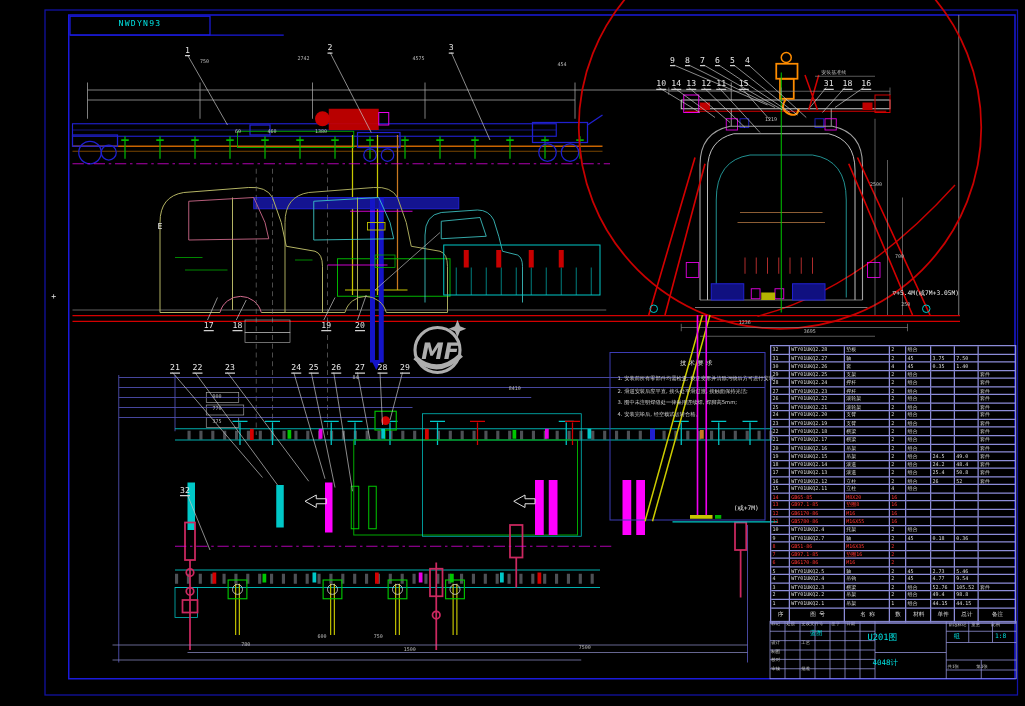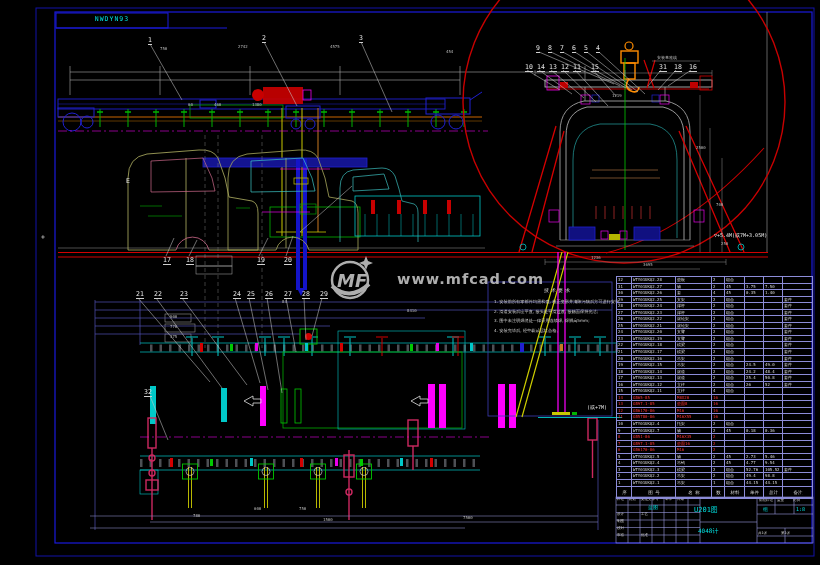--- a/index.html
+++ b/index.html
@@ -781,17 +781,16 @@
 <span class="ann tbc" style="left:796px;top:507px;">1:8</span>
 
 <div id="watermark">
   <svg width="52" height="56" viewBox="0 0 52 56">
     <circle cx="26" cy="30" r="18" fill="none" stroke="#c6c6c6" stroke-width="2.5"></circle>
     <path d="M8 36 Q26 52 45 34" fill="none" stroke="#c6c6c6" stroke-width="4"></path>
     <path d="M42 6 l2 5 5 2 -5 2 -2 5 -2 -5 -5 -2 5 -2 z" fill="#c6c6c6"></path>
     <text x="13" y="37" font-family="DejaVu Sans, sans-serif" font-style="italic" font-weight="bold" font-size="18" fill="#c6c6c6">MF</text>
   </svg>
   <div>
-    <div class="wm-url">www.mfcad.com</div>
   </div>
 </div>
 
 </div>
 
 </body></html>

